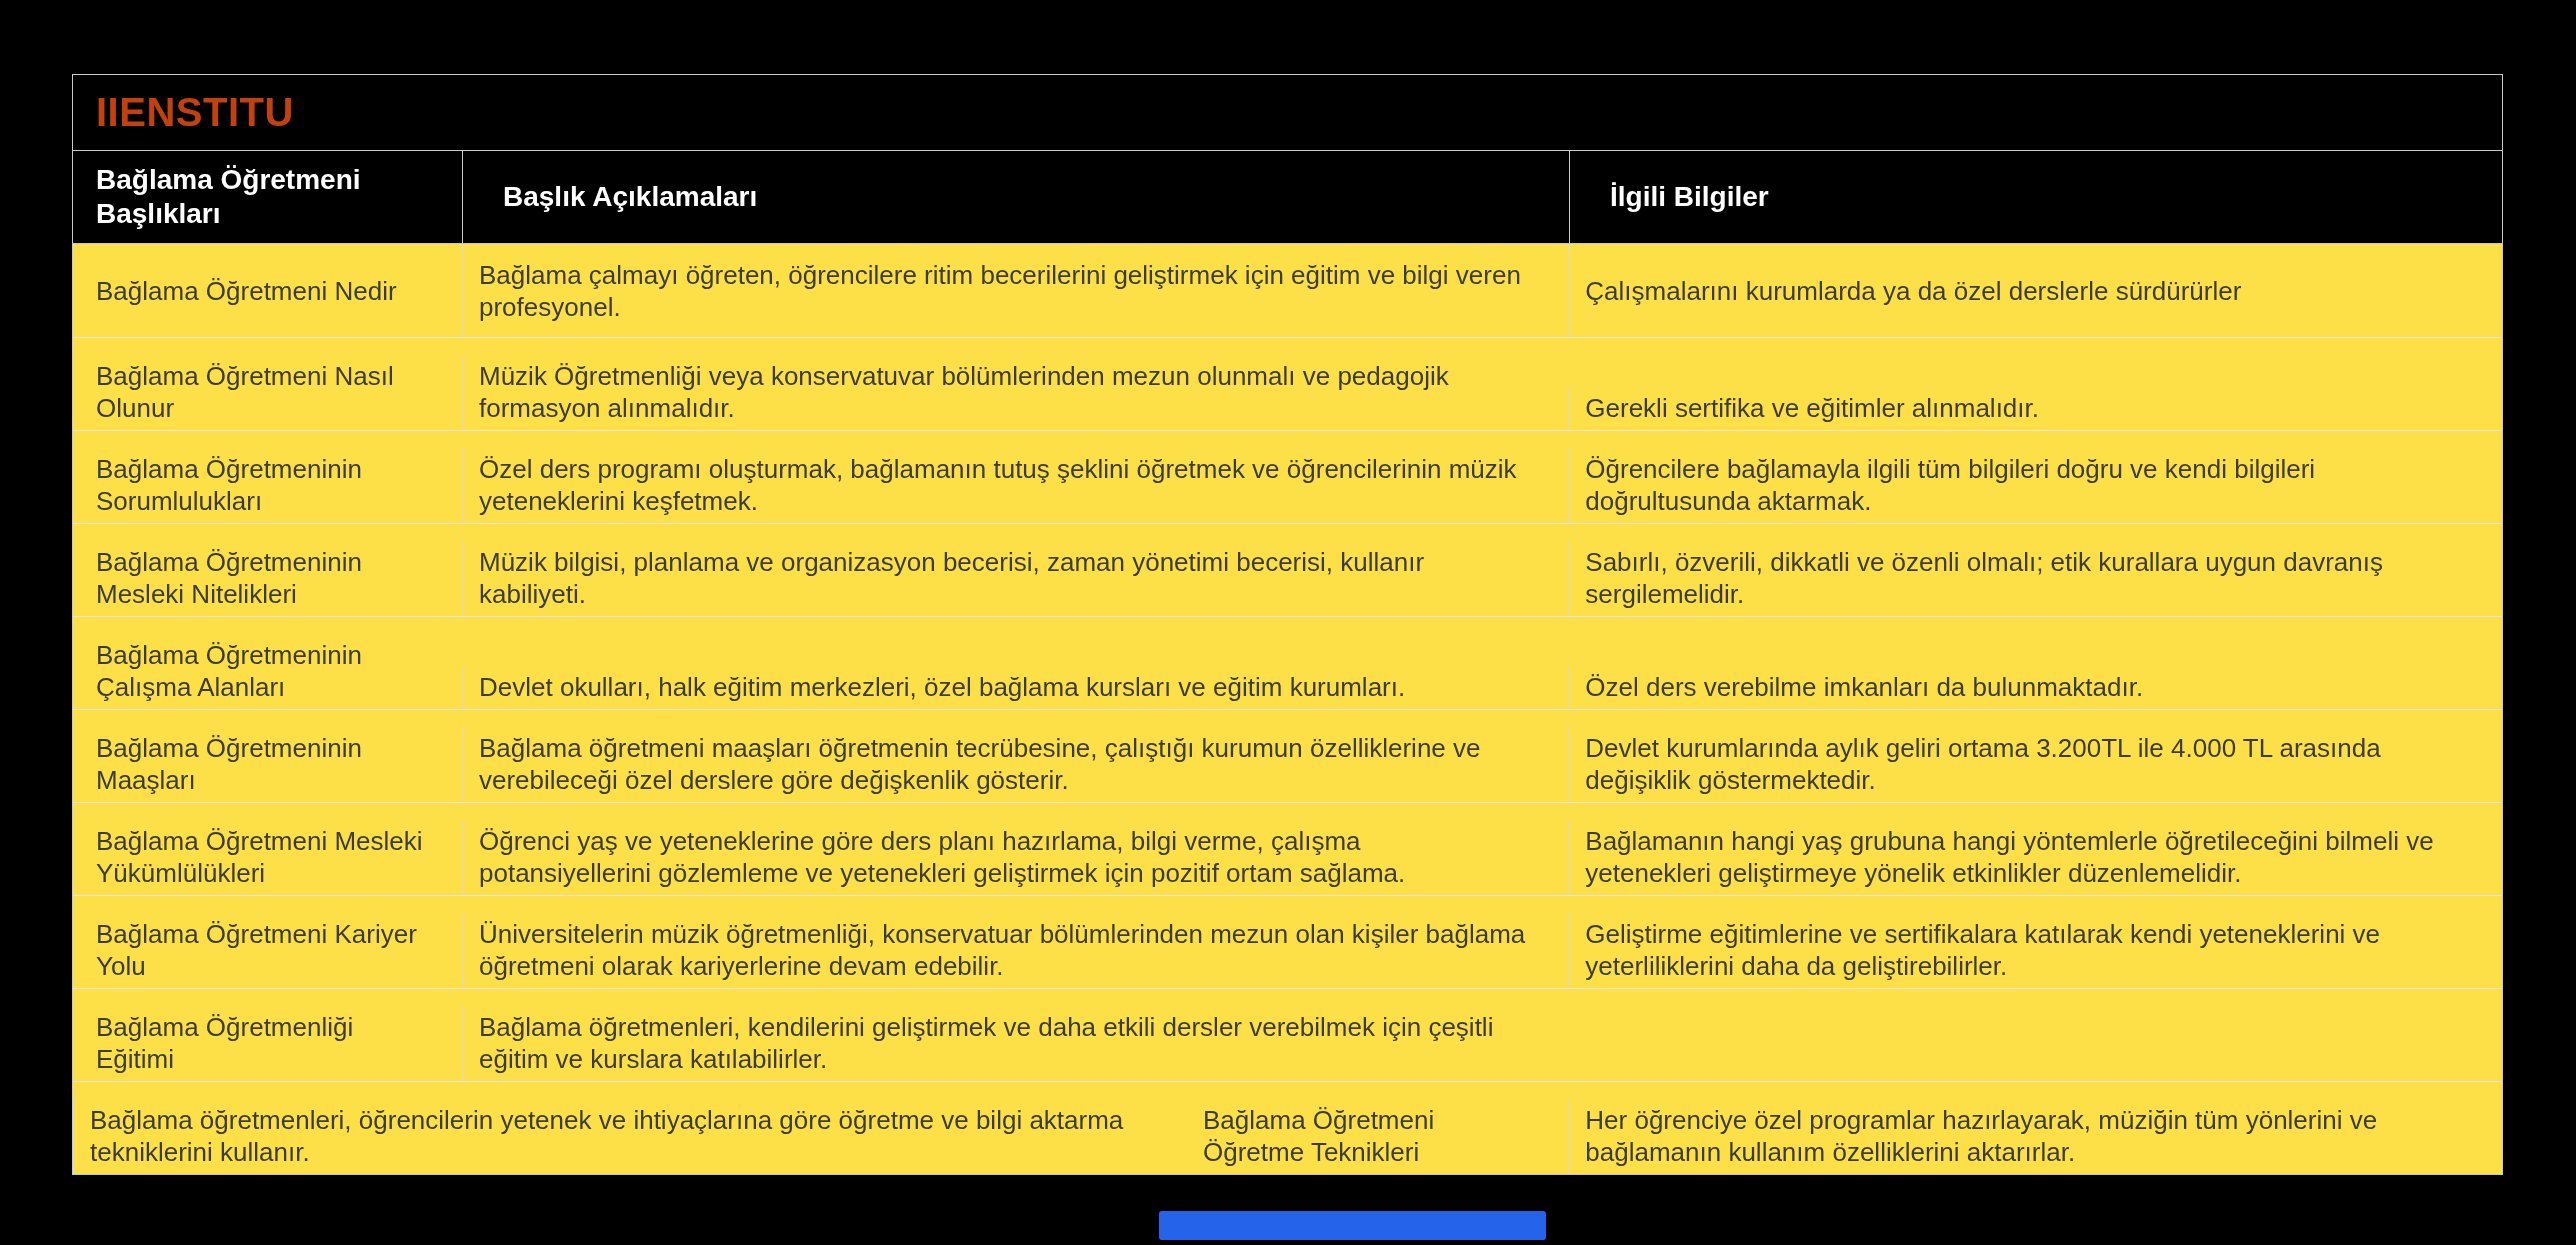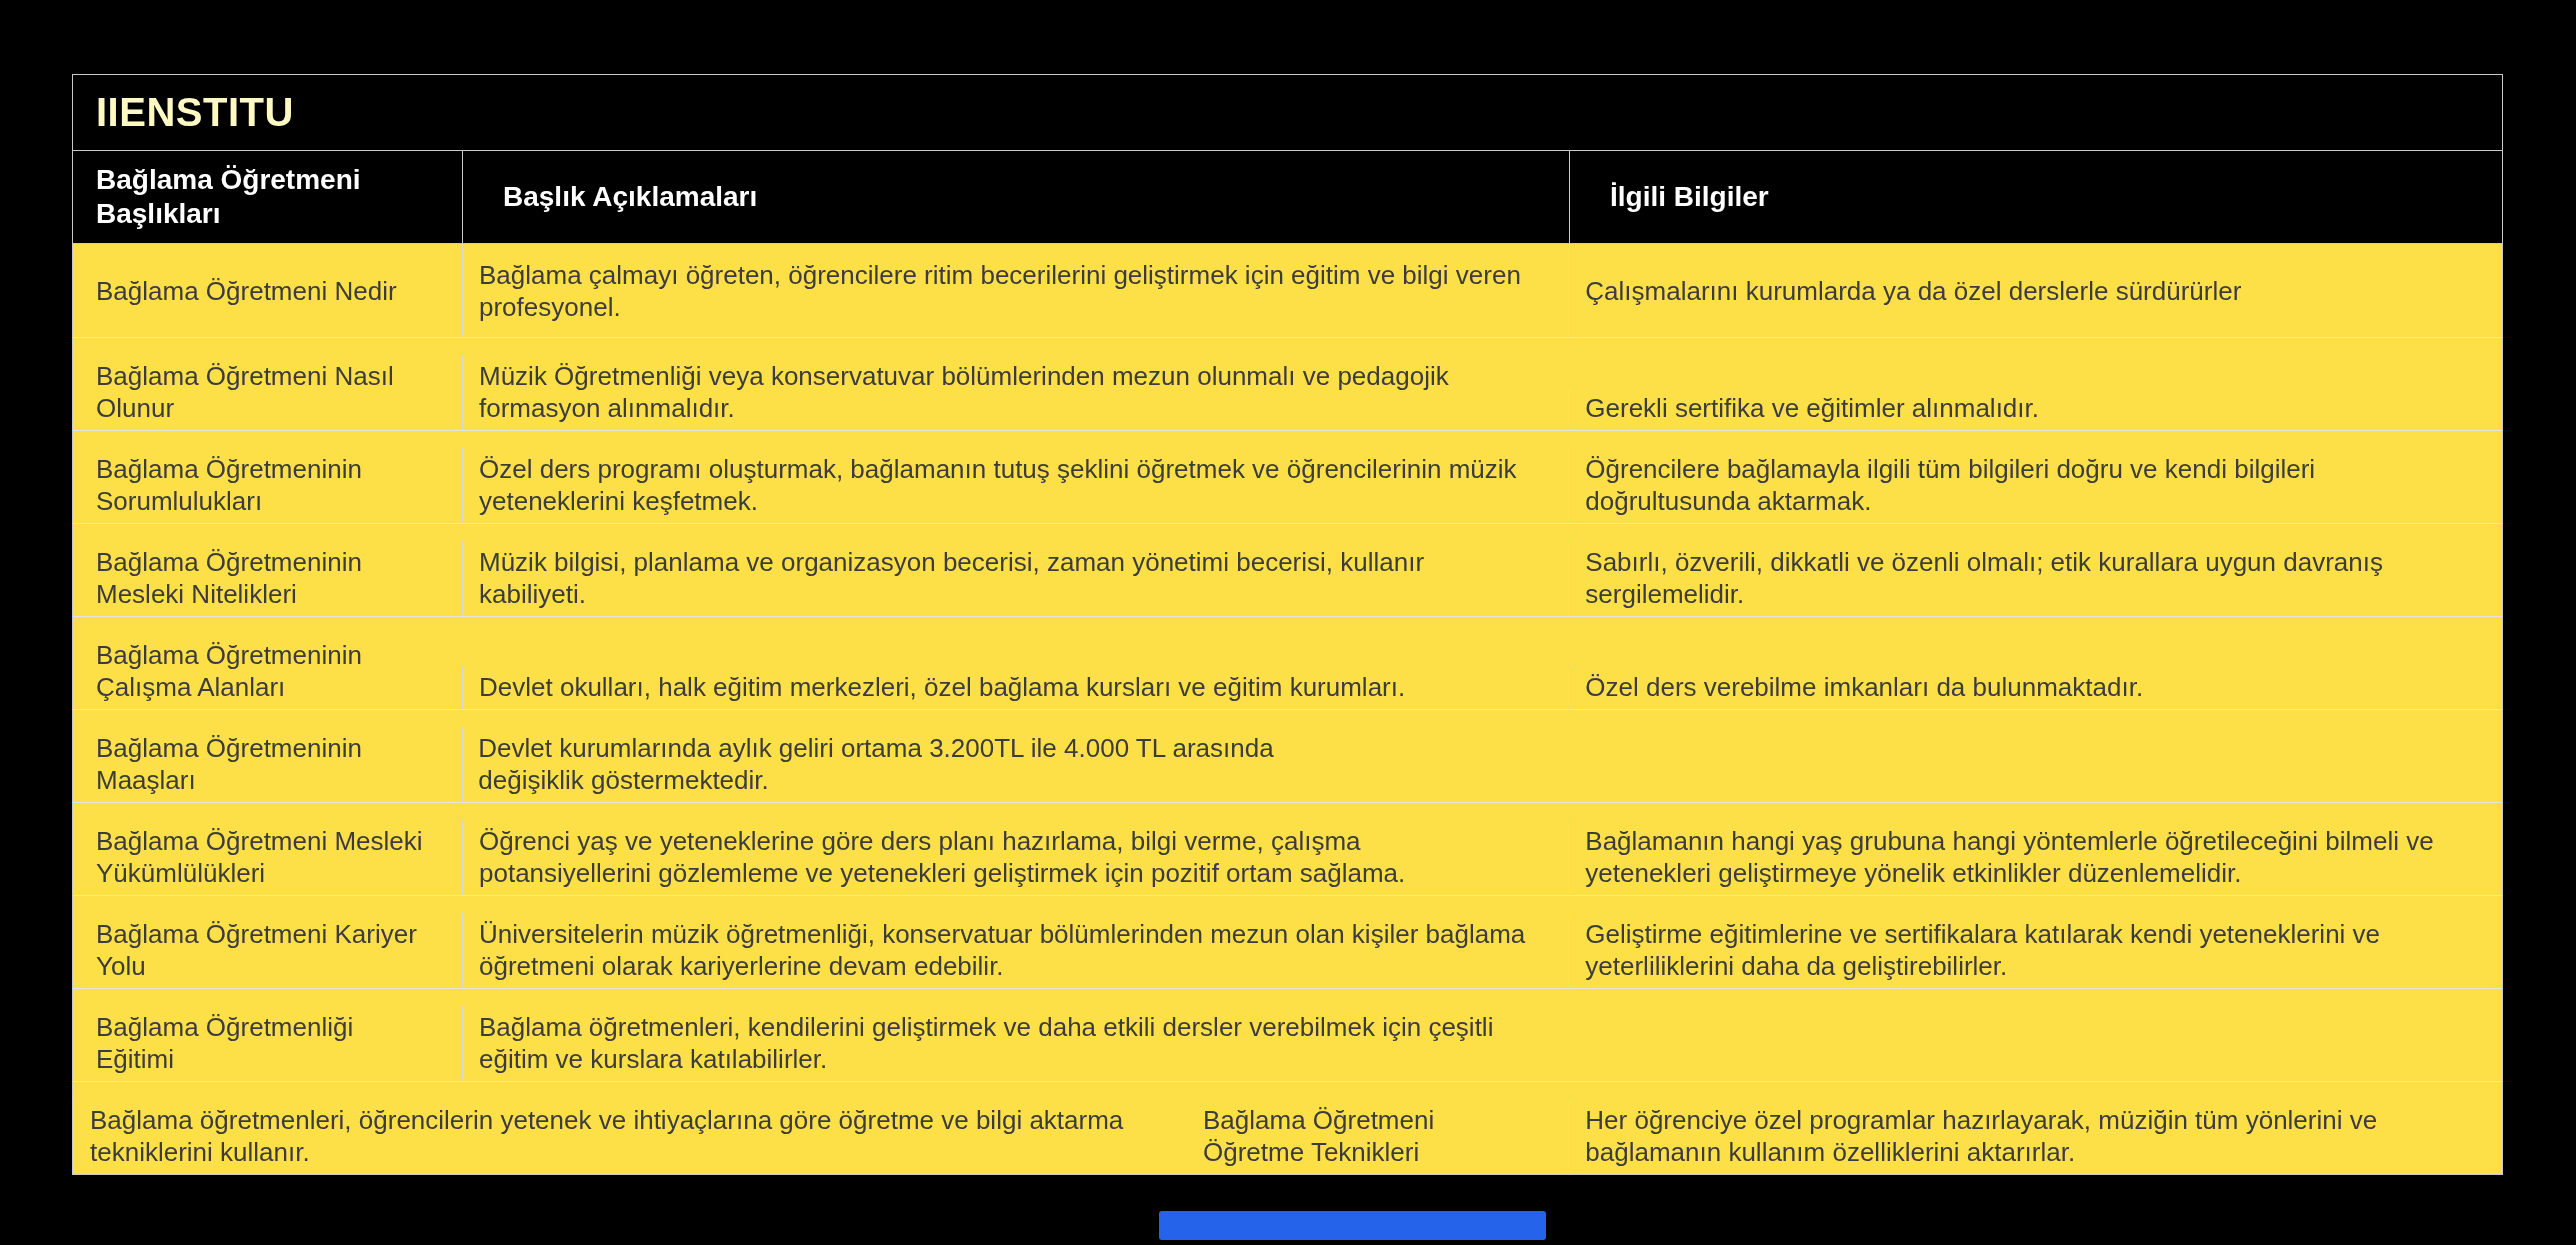--- a/index.html
+++ b/index.html
@@ -29,21 +29,21 @@
   .title-bar {
     height: 76px;
     background: #000000;
     border-bottom: 1.9px solid #c9c9c9;
     display: flex;
     align-items: center;
     padding-left: 23px;
     box-sizing: border-box;
   }
   .title-bar span {
-    color: #fef9c3;
+    color: #c2410c;
     font-size: 40px;
     font-weight: 700;
     letter-spacing: 0.5px;
   }
   .thead {
     height: 93px;
     background: #000000;
     border-bottom: 1.9px solid #c9c9c9;
     display: flex;
     box-sizing: border-box;
@@ -121,20 +121,21 @@
       <div class="td c2">Müzik bilgisi, planlama ve organizasyon becerisi, zaman yönetimi becerisi, kullanır kabiliyeti.</div>
       <div class="td c3">Sabırlı, özverili, dikkatli ve özenli olmalı; etik kurallara uygun davranış sergilemelidir.</div>
     </div>
     <div class="tr">
       <div class="td c1">Bağlama Öğretmeninin Çalışma Alanları</div>
       <div class="td c2">Devlet okulları, halk eğitim merkezleri, özel bağlama kursları ve eğitim kurumları.</div>
       <div class="td c3">Özel ders verebilme imkanları da bulunmaktadır.</div>
     </div>
     <div class="tr">
       <div class="td c1">Bağlama Öğretmeninin Maaşları</div>
+      <div class="td c2">Bağlama öğretmeni maaşları öğretmenin tecrübesine, çalıştığı kurumun özelliklerine ve verebileceği özel derslere göre değişkenlik gösterir.</div>
       <div class="td c3">Devlet kurumlarında aylık geliri ortama 3.200TL ile 4.000 TL arasında değişiklik göstermektedir.</div>
     </div>
     <div class="tr">
       <div class="td c1">Bağlama Öğretmeni Mesleki Yükümlülükleri</div>
       <div class="td c2">Öğrenci yaş ve yeteneklerine göre ders planı hazırlama, bilgi verme, çalışma potansiyellerini gözlemleme ve yetenekleri geliştirmek için pozitif ortam sağlama.</div>
       <div class="td c3">Bağlamanın hangi yaş grubuna hangi yöntemlerle öğretileceğini bilmeli ve yetenekleri geliştirmeye yönelik etkinlikler düzenlemelidir.</div>
     </div>
     <div class="tr">
       <div class="td c1">Bağlama Öğretmeni Kariyer Yolu</div>
       <div class="td c2">Üniversitelerin müzik öğretmenliği, konservatuar bölümlerinden mezun olan kişiler bağlama öğretmeni olarak kariyerlerine devam edebilir.</div>

